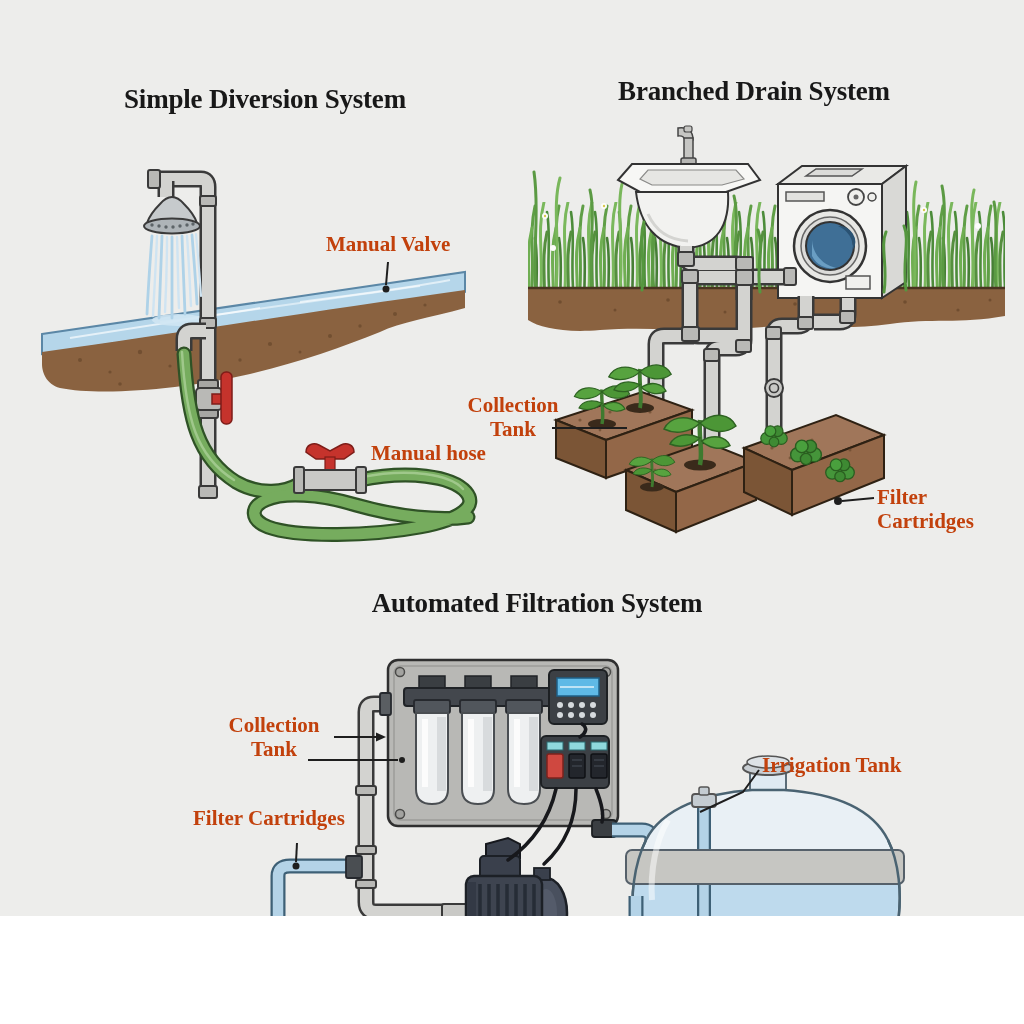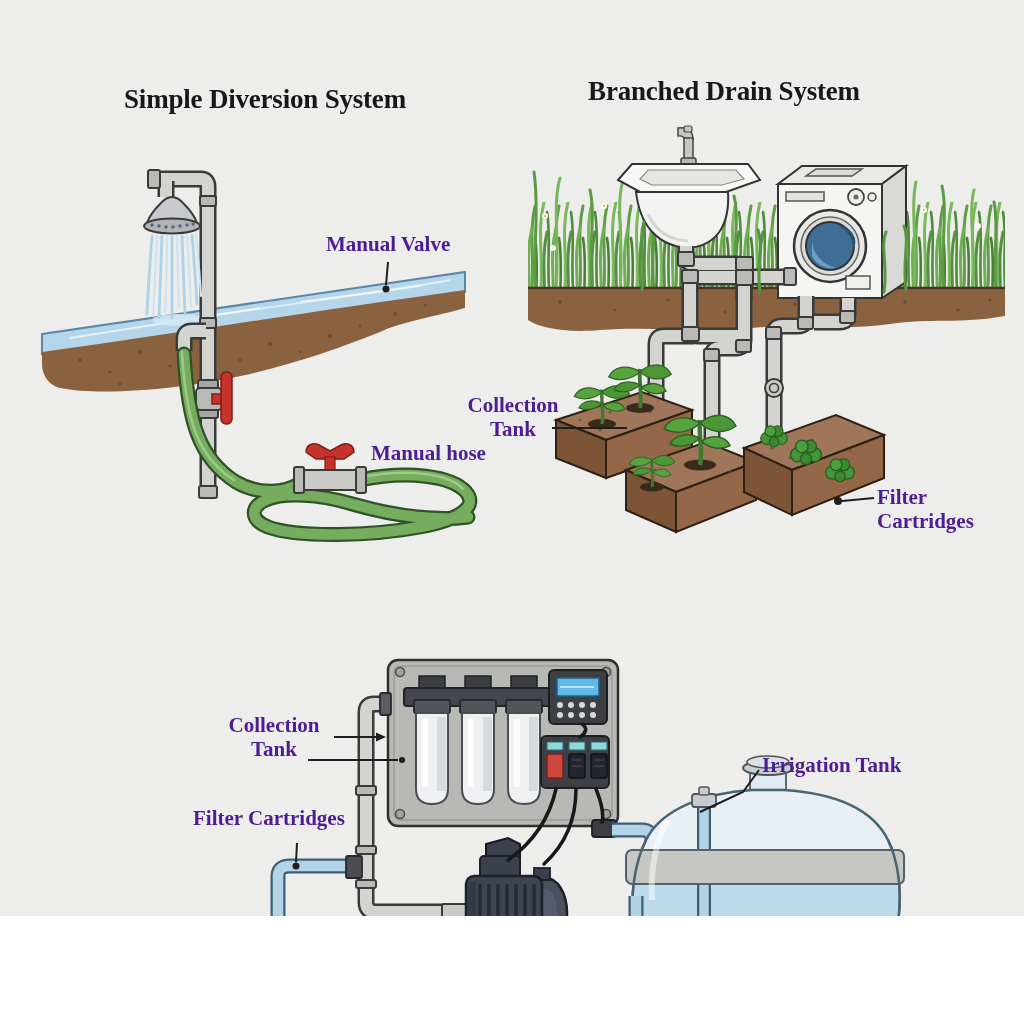--- a/index.html
+++ b/index.html
@@ -1,19 +1,19 @@
 <!DOCTYPE html>
 <html><head>
 <meta charset="utf-8">
 <style>
   html,body{margin:0;padding:0;}
   #stage{position:relative;width:1024px;height:916px;background:#ededeb;overflow:hidden;
          font-family:Liberation Serif, serif;padding-left:41px;}
   #art{position:absolute;left:0;top:0;}
-  .lbl{position:absolute;font-weight:700;font-size:21px;line-height:1.12;color:#4c1d95;white-space:nowrap;}
+  .lbl{position:absolute;font-weight:700;font-size:21px;line-height:1.12;color:#c2410c;white-space:nowrap;}
   .wrap{white-space:normal;}
   .ttl{position:absolute;font-weight:700;font-size:27px;color:#181818;text-align:center;letter-spacing:-.2px;}
   
   .po{fill:none;stroke:#3a3a3a;stroke-width:17;stroke-linejoin:round;}
   .pf{fill:none;stroke:#d3d3d0;stroke-width:12;stroke-linejoin:round;}
   .bo{fill:none;stroke:#3e6076;stroke-width:15;stroke-linejoin:round;}
   .bf{fill:none;stroke:#b4d3e7;stroke-width:10.5;stroke-linejoin:round;}
   .ho{fill:none;stroke:#2f5226;stroke-width:15;stroke-linecap:round;stroke-linejoin:round;}
   .hf{fill:none;stroke:#76ac5e;stroke-width:10.5;stroke-linecap:round;stroke-linejoin:round;}
   .hh{fill:none;stroke:#a7cd93;stroke-width:2.5;stroke-linecap:round;opacity:.85;}
@@ -467,21 +467,22 @@
       <path d="M297,843 L296,862" class="ldr"></path>
           <circle cx="296" cy="866" r="3.5" fill="#1e1e1e"></circle>
     </g>
     <g>
       <path d="M759,770 L743,792 L700,812" class="ldr"></path>
     </g>
   </g>
 </svg>
 
 <div class="ttl" style="left:90px;top:84px;width:350px;">Simple Diversion System</div>
-<div class="ttl" style="left:549px;top:76px;width:350px;">Branched Drain System</div>
+<div class="ttl" style="left:579px;top:76px;width:350px;">Branched Drain System</div>
+<div class="ttl" style="left:362px;top:588px;width:350px;">Automated Filtration System</div>
 
 <div class="lbl" style="left:326px;top:233px;">Manual Valve</div>
 <div class="lbl" style="left:371px;top:442px;">Manual hose</div>
 <div class="lbl wrap" style="left:452px;top:394px;width:122px;text-align:center;">Collection Tank</div>
 <div class="lbl wrap" style="left:877px;top:486px;width:118px;">Filter Cartridges</div>
 <div class="lbl wrap" style="left:212px;top:714px;width:124px;text-align:center;">Collection Tank</div>
 <div class="lbl" style="left:193px;top:807px;">Filter Cartridges</div>
 <div class="lbl" style="left:762px;top:754px;">Irrigation Tank</div>
 
 </div>

